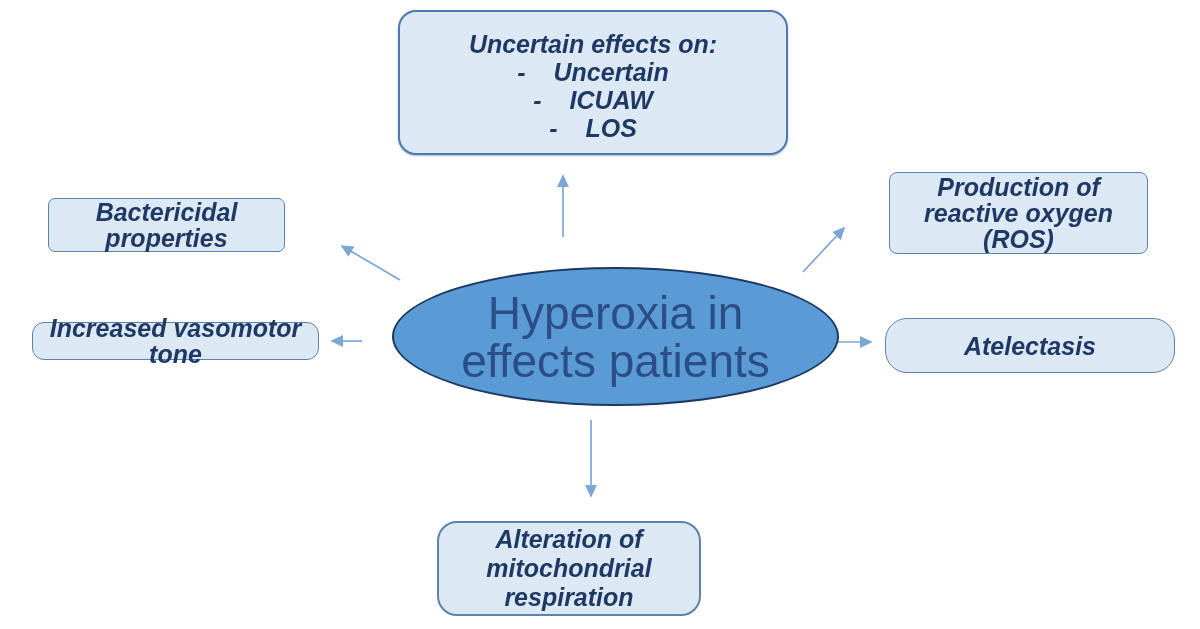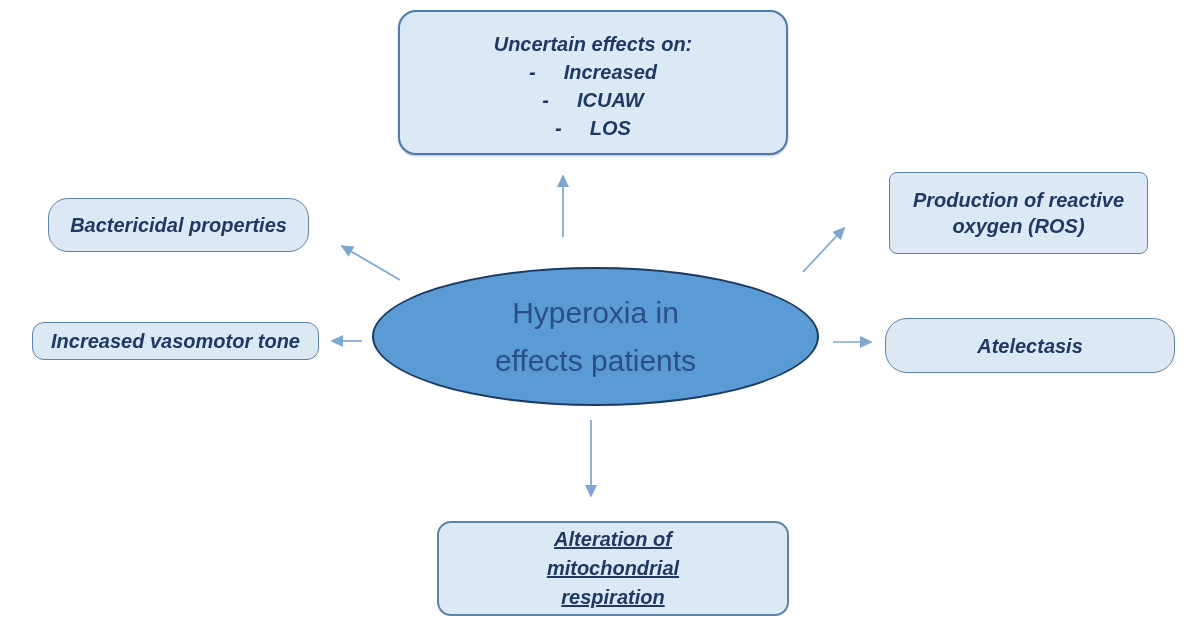--- a/index.html
+++ b/index.html
@@ -12,47 +12,47 @@
   }
   .arrow-layer{position:absolute;left:0;top:0;width:1200px;height:629px;pointer-events:none;}
   .arrow{stroke:var(--arrow);stroke-width:1.7;fill:none;}
   .node-box{
     position:absolute;
     background:var(--box_fill);
     border:1.6px solid var(--box_border);
     display:flex;align-items:center;justify-content:center;
     color:var(--box_text);
     font-weight:bold;font-style:italic;
-    font-size:20px;line-height:26px;
+    font-size:25px;line-height:26px;
     text-align:center;
     box-sizing:border-box;
   }
   .box-top{
     left:398px;top:10px;width:390px;height:145px;border-radius:18px;
     border:2.5px solid var(--box_border_strong);
     flex-direction:column;justify-content:flex-start;
     padding-top:18px;line-height:28px;
     box-shadow:0 1px 2px rgba(68,104,153,0.45);
   }
   .tb-item{display:flex;justify-content:center;gap:28px;}
-  .box-bactericidal{left:48px;top:198px;width:261px;height:54px;border-radius:20px;}
+  .box-bactericidal{left:48px;top:198px;width:237px;height:54px;border-radius:7px;}
   .box-ros{left:889px;top:172px;width:259px;height:82px;border-radius:8px;}
   .box-ros .wrap{max-width:225px;}
   .box-vasomotor{left:32px;top:322px;width:287px;height:38px;border-radius:12px;}
   .box-atelectasis{left:885px;top:318px;width:290px;height:55px;border-radius:22px;}
-  .box-bottom{left:437px;top:521px;width:352px;height:95px;border-radius:14px;border-width:2px;line-height:29px;text-decoration:underline;}
+  .box-bottom{left:437px;top:521px;width:264px;height:95px;border-radius:20px;border-width:2px;line-height:29px;}
   .box-bottom .wrap{max-width:178px;}
   .center-ellipse{
-    position:absolute;left:372px;top:267px;width:447px;height:139px;
+    position:absolute;left:392px;top:267px;width:447px;height:139px;
     background:var(--ellipse_fill);
     border:2.2px solid var(--ellipse_border);
     border-radius:50%;
     display:flex;flex-direction:column;align-items:center;justify-content:center;
     color:var(--ellipse_text);
-    font-size:30px;line-height:48px;
+    font-size:46px;line-height:48px;
     text-align:center;
     box-sizing:border-box;
   }
 </style>
 </head>
 <body>
 
 <div class="canvas">
 
   <svg class="arrow-layer" viewBox="0 0 1200 629">
@@ -66,21 +66,21 @@
     <line class="arrow" x1="803" y1="272" x2="844" y2="228" marker-end="url(#ah)"></line>
     <line class="arrow" x1="362" y1="341" x2="332" y2="341" marker-end="url(#ah)"></line>
     <line class="arrow" x1="833" y1="342" x2="871" y2="342" marker-end="url(#ah)"></line>
     <line class="arrow" x1="591" y1="420" x2="591" y2="496" marker-end="url(#ah)"></line>
   </svg>
 
   <div class="node-box box-top">
     <div>Uncertain effects on:</div>
     <div class="tb-item">
       <span>-</span>
-      <span>Increased</span>
+      <span>Uncertain</span>
     </div>
     <div class="tb-item">
       <span>-</span>
       <span>ICUAW</span>
     </div>
     <div class="tb-item">
       <span>-</span>
       <span>LOS</span>
     </div>
   </div>

